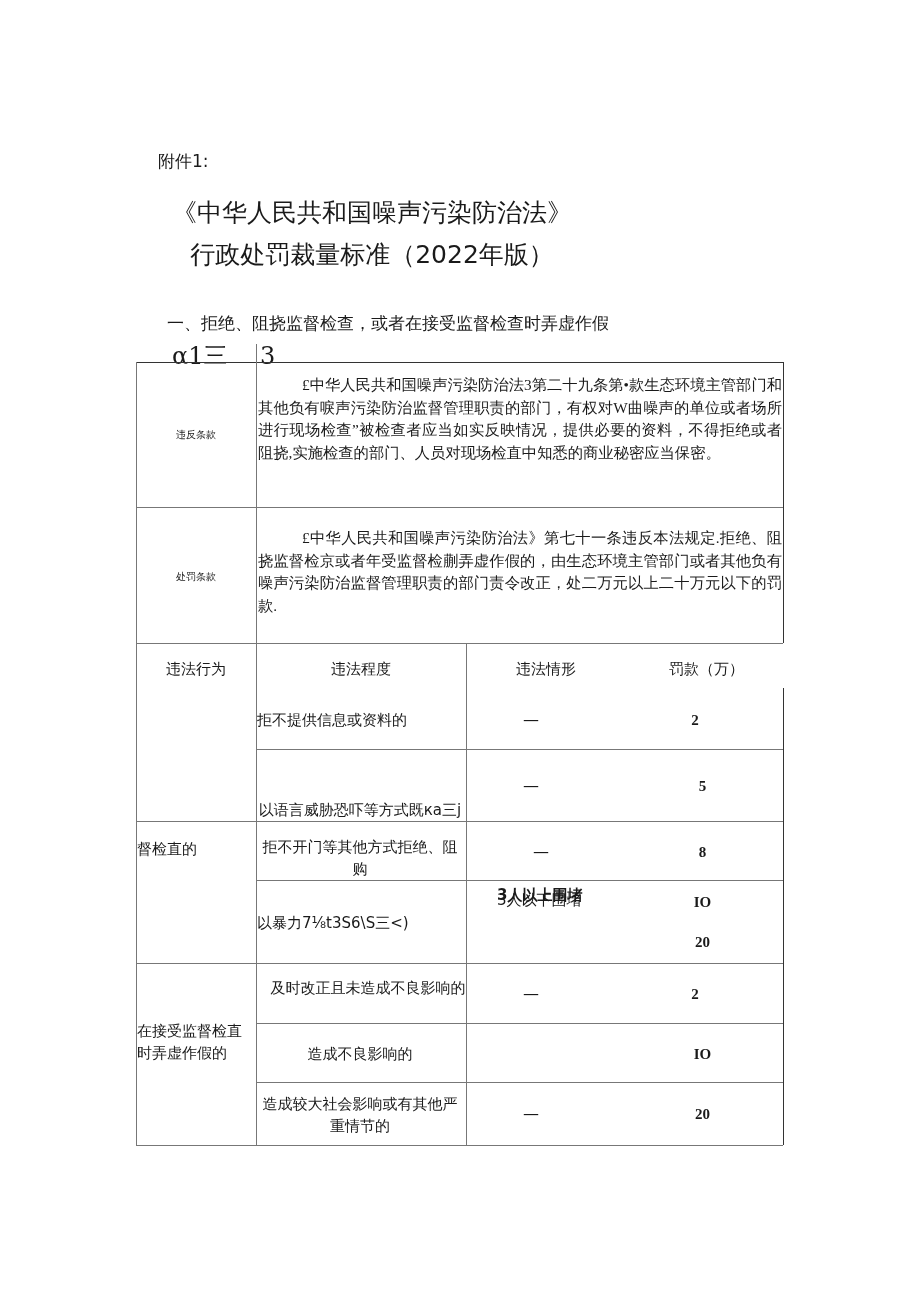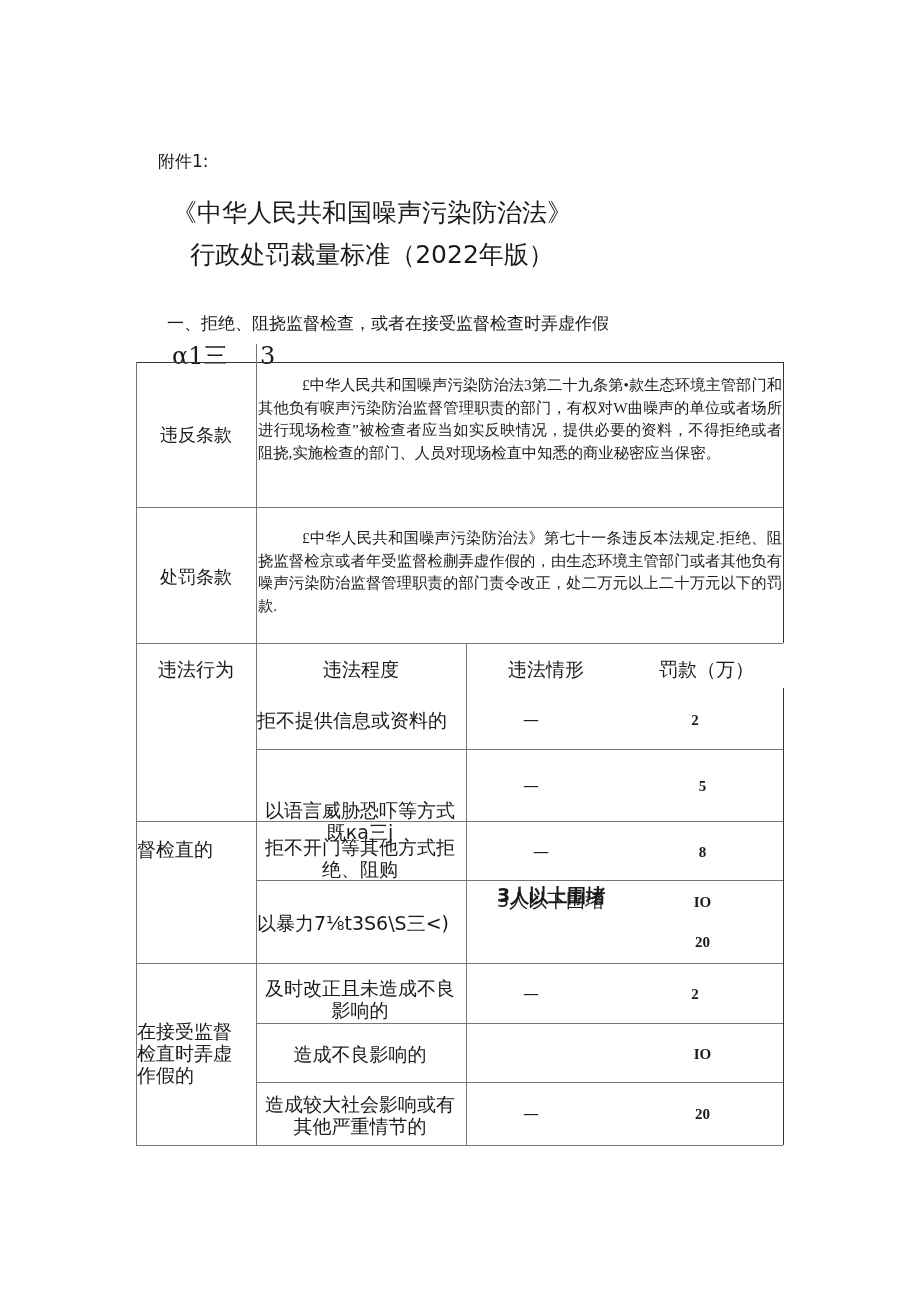--- a/index.html
+++ b/index.html
@@ -12,22 +12,22 @@
   .t2 { top: 238px; }
   .section { left: 167px; top: 312px; font-size: 17px; }
   .garble { left: 172px; top: 342px; font-family: "DejaVu Serif", "Liberation Serif", serif; font-size: 24px; height: 22px; overflow: hidden; line-height: 28px; }
   .garble2 { left: 260px; top: 342px; font-family: "DejaVu Serif", "Liberation Serif", serif; font-size: 24px; height: 22px; overflow: hidden; line-height: 28px; }
 
   .line { position: absolute; background: #777; }
   .h { height: 1px; }
   .v { width: 1px; }
   .dark { background: #333; }
 
-  .cell { position: absolute; font-size: 19px; line-height: 22px; }
-  .lbl { font-size: 18px; }
+  .cell { position: absolute; font-size: 15px; line-height: 22px; }
+  .lbl { font-size: 10px; }
   .para { font-size: 15.3px; line-height: 22.5px; text-align: justify; font-family: Liberation Serif, serif; }
   .center { text-align: center; }
   .num { font-family: "Liberation Serif", "DejaVu Serif", serif; font-weight: bold; font-size: 15px; }
   .dash { font-size: 16px; }
 </style>
 </head>
 <body>
 
 <div class="abs attach">附件1:</div>
 <div class="abs title t1">《中华人民共和国噪声污染防治法》</div>
@@ -82,21 +82,21 @@
 <div class="cell center num" style="left:630px; top:841px; width:145px;">8</div>
 
 <div class="cell" style="left:257px; top:912px; width:208px;">以暴力7⅛t3S6\S三&lt;)</div>
 <div class="cell" style="left:497px; top:889px; width:120px;">3人以下围堵</div>
 <div class="cell" style="left:497px; top:884px; width:120px;font-weight:bold;">3人以上围堵</div>
 <div class="cell center num" style="left:630px; top:891px; width:145px;">IO</div>
 <div class="cell center num" style="left:630px; top:931px; width:145px;">20</div>
 
 <div class="cell" style="left:137px; top:1020px; width:110px;">在接受监督检直时弄虚作假的</div>
 
-<div class="cell center" style="left:258px; top:977px; width:204px;">及时改正且未造成不良影响的</div>
+<div class="cell center" style="left:258px; top:977px; width:204px;padding-left:8px;">及时改正且未造成不良影响的</div>
 <div class="cell center dash" style="left:466px; top:983px; width:130px;">—</div>
 <div class="cell center num" style="left:630px; top:983px; width:130px;">2</div>
 
 <div class="cell center" style="left:258px; top:1043px; width:204px;">造成不良影响的</div>
 <div class="cell center num" style="left:630px; top:1043px; width:145px;">IO</div>
 
 <div class="cell center" style="left:258px; top:1093px; width:204px;">造成较大社会影响或有其他严重情节的</div>
 <div class="cell center dash" style="left:466px; top:1103px; width:130px;">—</div>
 <div class="cell center num" style="left:630px; top:1103px; width:145px;">20</div>
 

